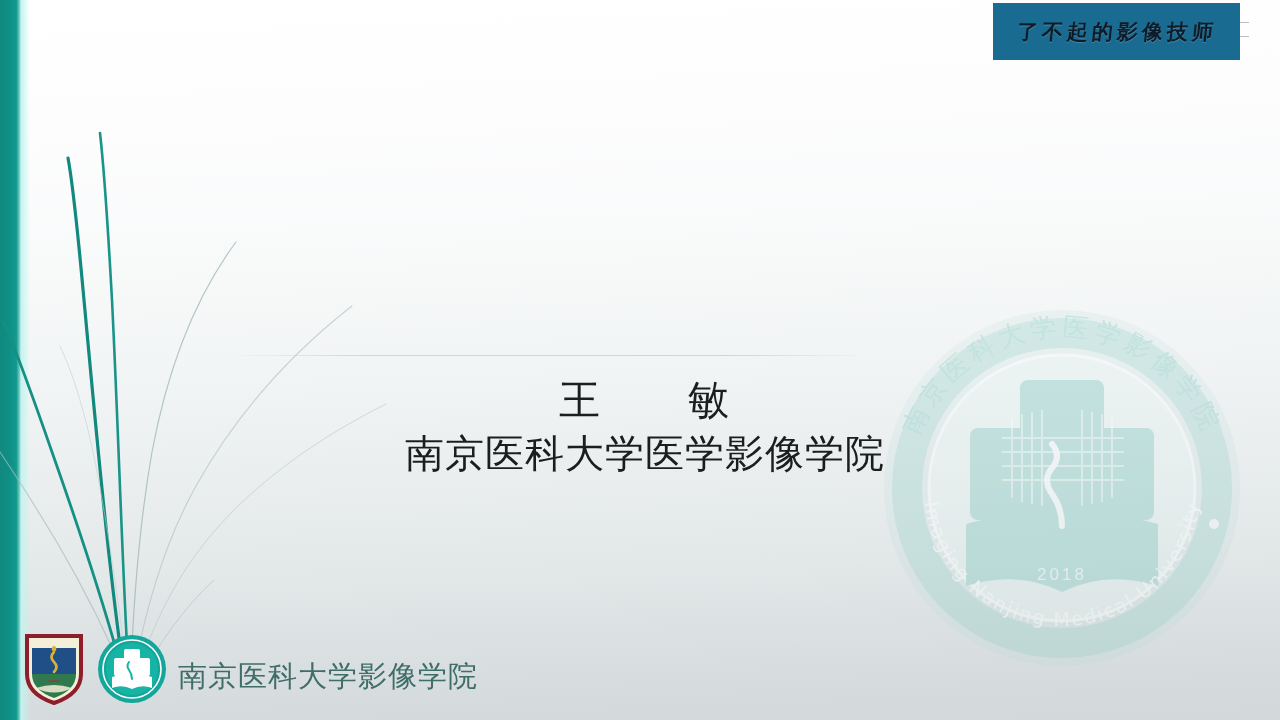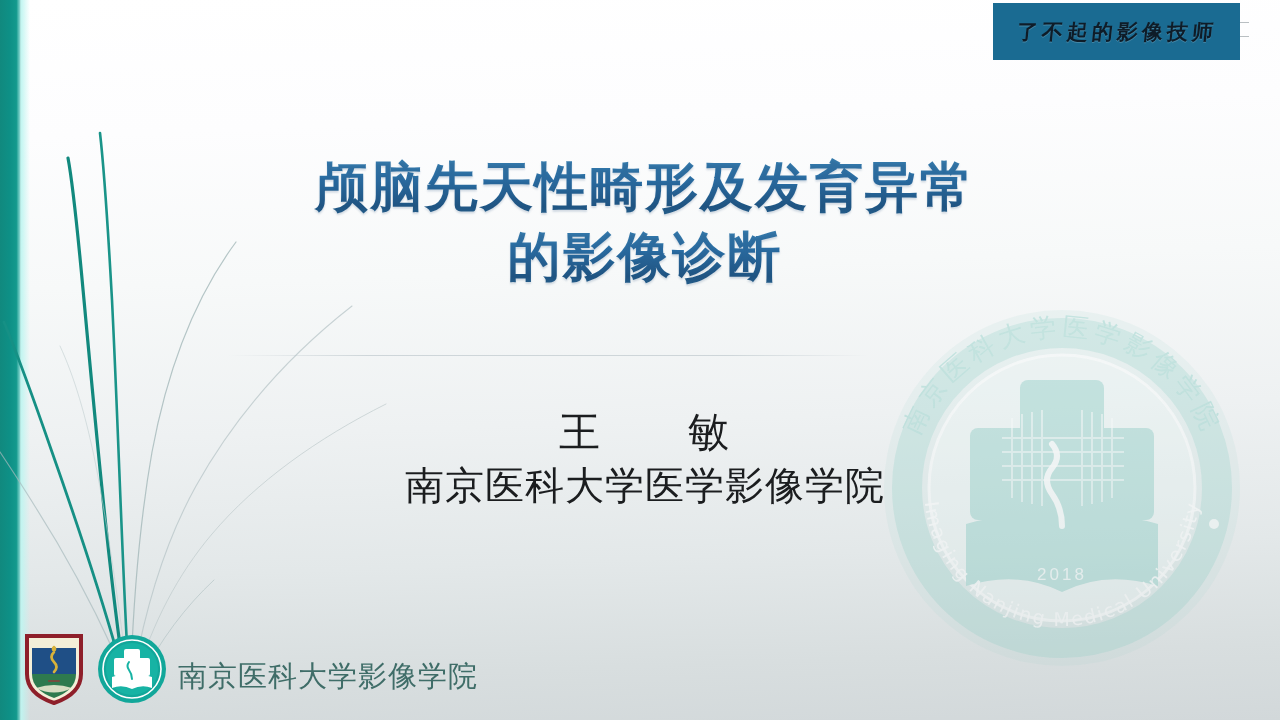--- a/index.html
+++ b/index.html
@@ -122,21 +122,20 @@
     left: 180px; top: 375px;
     width: 930px;
     text-align: center;
     color: #1b1d1f;
   }
   .author-name {
     font-size: 41px;
     line-height: 1.26;
     letter-spacing: 2px;
     white-space: pre;
-    margin-top: 32px;
   }
   .affil {
     font-size: 39px;
     line-height: 1.36;
     letter-spacing: 1px;
     white-space: nowrap;
   }
 
   
   .footer-crest {
@@ -221,24 +220,20 @@
     <text font-size="17" fill="#ffffff" opacity=".8" text-anchor="middle" letter-spacing="3" x="200" y="292">2018</text>
     <text font-size="26" fill="#7ec9bf" opacity=".95" letter-spacing="5" font-family="DejaVu Sans, sans-serif">
       <textPath href="#arcTop" startOffset="50%" text-anchor="middle">南京医科大学医学影像学院</textPath>
     </text>
     <text font-size="19" fill="#ffffff" opacity=".9" letter-spacing="2" font-family="DejaVu Sans, sans-serif">
       <textPath href="#arcBot" startOffset="50%" text-anchor="middle">Imaging Nanjing Medical University</textPath>
     </text>
     <circle cx="352" cy="236" r="5" fill="#ffffff" opacity=".85"></circle>
   </svg>
 
-  <div class="title-block">
-    <div class="title-line">颅脑先天性畸形及发育异常</div>
-    <div class="title-line">的影像诊断</div>
-  </div>
 
   <div class="author-block">
     <div class="author-name">王　　敏</div>
     <div class="affil">南京医科大学医学影像学院</div>
   </div>
 
   <svg class="footer-crest" viewBox="0 0 62 74">
     <path d="M4 4 L58 4 L58 42 Q58 62 31 71 Q4 62 4 42 Z" fill="#f4efd8" stroke="#8e1f2a" stroke-width="4"></path>
     <path d="M9 9 L53 9 L53 42 Q53 58 31 66 Q9 58 9 42 Z" fill="#2e7a4e"></path>
     <rect x="9" y="16" width="44" height="26" fill="#1f4f86"></rect>

